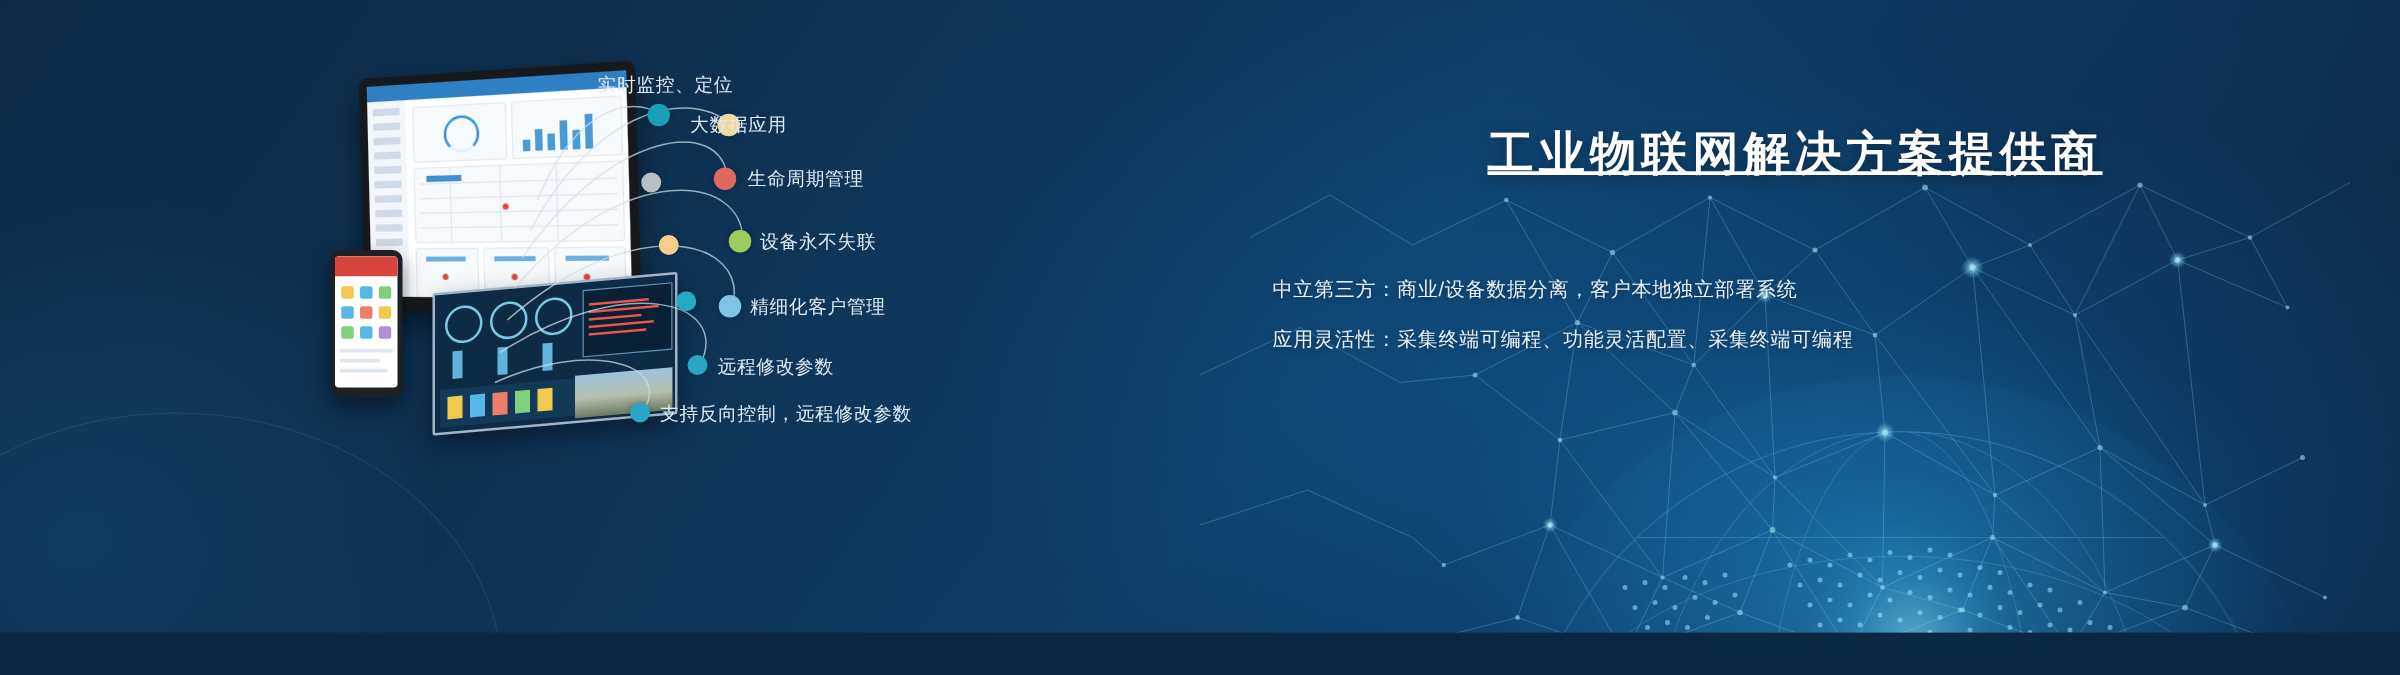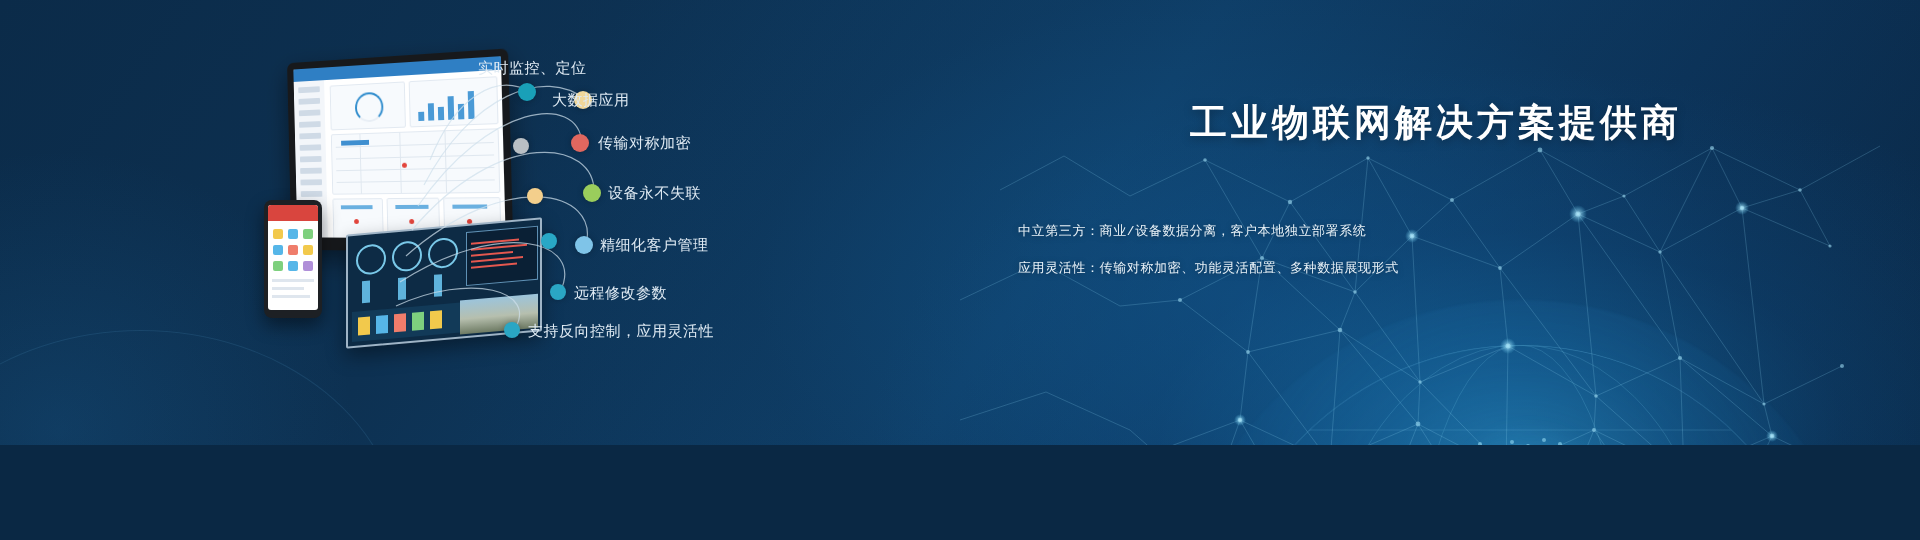--- a/index.html
+++ b/index.html
@@ -1,19 +1,19 @@
 <!DOCTYPE html>
 <html><head>
 <meta charset="utf-8">
 <style>
   html,body{margin:0;padding:0;background:#0a2844;}
   body{width:1920px;height:540px;overflow:hidden;
        font-family:"Liberation Sans","DejaVu Sans",sans-serif;}
 
-  #stage{position:relative;width:1920px;height:445px;overflow:hidden;
+  #stage{position:relative;width:1920px;height:506px;overflow:hidden;
          background:
            radial-gradient(900px 520px at 1500px 430px, rgba(24,120,180,.55) 0%, rgba(16,80,135,.28) 38%, rgba(10,45,80,0) 70%),
            radial-gradient(1100px 700px at 1250px 300px, rgba(18,92,150,.45) 0%, rgba(12,58,100,.18) 45%, rgba(9,40,72,0) 75%),
            linear-gradient(125deg,#0b2b49 0%,#0d3152 28%,#0f3f68 55%,#0c3257 78%,#0a2744 100%);}
 
   
   .layer{position:absolute;inset:0;pointer-events:none;}
   .globe{position:absolute;left:1170px;top:300px;width:700px;height:700px;border-radius:50%;
          background:radial-gradient(circle at 50% 38%, rgba(86,210,255,.30) 0%, rgba(40,140,205,.16) 36%, rgba(16,70,120,.05) 62%, rgba(0,0,0,0) 72%);
          filter:blur(1px);}
@@ -63,24 +63,24 @@
 
   
   #orbits{position:absolute;left:0;top:0;width:960px;height:540px;}
   .lbl{position:absolute;color:#dfeaf3;font-size:15px;white-space:nowrap;letter-spacing:.5px;}
   .node{position:absolute;border-radius:50%;box-shadow:0 0 6px rgba(0,0,0,.25);}
 
   
   #right{position:absolute;left:0;top:0;width:1920px;height:540px;}
   #headline{position:absolute;left:1190px;top:98px;color:#ffffff;font-size:37px;font-weight:bold;
             letter-spacing:4px;white-space:nowrap;
-            text-shadow:0 2px 10px rgba(0,0,0,.35);}
+            text-shadow:0 2px 10px rgba(0,0,0,.35);text-decoration:underline;}
   #bullets{position:absolute;left:1018px;top:222px;}
-  .bl{color:#e9f2f8;font-size:13px;letter-spacing:.6px;margin-bottom:19px;white-space:nowrap;
-      text-shadow:0 1px 6px rgba(0,0,0,.35);font-family:Liberation Mono, monospace;}
+  .bl{color:#e9f2f8;font-size:16px;letter-spacing:.6px;margin-bottom:19px;white-space:nowrap;
+      text-shadow:0 1px 6px rgba(0,0,0,.35);}
 </style>
 </head>
 <body>
 
 <div id="stage">
 
   <div class="layer">
     <div class="vignette-l"></div>
     <div class="arc-bl"></div>
     <div class="globe"></div>
@@ -417,28 +417,28 @@
     <div class="node" style="left:583px;top:184px;width:18px;height:18px;background:#9acd5c;"></div>
     <div class="node" style="left:575px;top:236px;width:18px;height:18px;background:#7fc4e8;"></div>
     <div class="node" style="left:550px;top:284px;width:16px;height:16px;background:#2aa6c4;"></div>
     <div class="node" style="left:504px;top:322px;width:16px;height:16px;background:#2aa6c4;"></div>
     <div class="node" style="left:513px;top:138px;width:16px;height:16px;background:#b9bfc4;"></div>
     <div class="node" style="left:527px;top:188px;width:16px;height:16px;background:#f3cf8c;"></div>
     <div class="node" style="left:541px;top:233px;width:16px;height:16px;background:#29a8c6;"></div>
 
     <div class="lbl" style="left:478px;top:59px;">实时监控、定位</div>
     <div class="lbl" style="left:552px;top:91px;">大数据应用</div>
-    <div class="lbl" style="left:598px;top:134px;">传输对称加密</div>
+    <div class="lbl" style="left:598px;top:134px;">生命周期管理</div>
     <div class="lbl" style="left:608px;top:184px;">设备永不失联</div>
     <div class="lbl" style="left:600px;top:236px;">精细化客户管理</div>
     <div class="lbl" style="left:574px;top:284px;">远程修改参数</div>
-    <div class="lbl" style="left:528px;top:322px;">支持反向控制，应用灵活性</div>
+    <div class="lbl" style="left:528px;top:322px;">支持反向控制，远程修改参数</div>
   </div>
 
   <div id="right">
     <div id="headline">工业物联网解决方案提供商</div>
     <div id="bullets">
       <div class="bl">中立第三方：商业/设备数据分离，客户本地独立部署系统</div>
-      <div class="bl">应用灵活性：传输对称加密、功能灵活配置、多种数据展现形式</div>
+      <div class="bl">应用灵活性：采集终端可编程、功能灵活配置、采集终端可编程</div>
     </div>
   </div>
 
 </div>
 
 </body></html>

